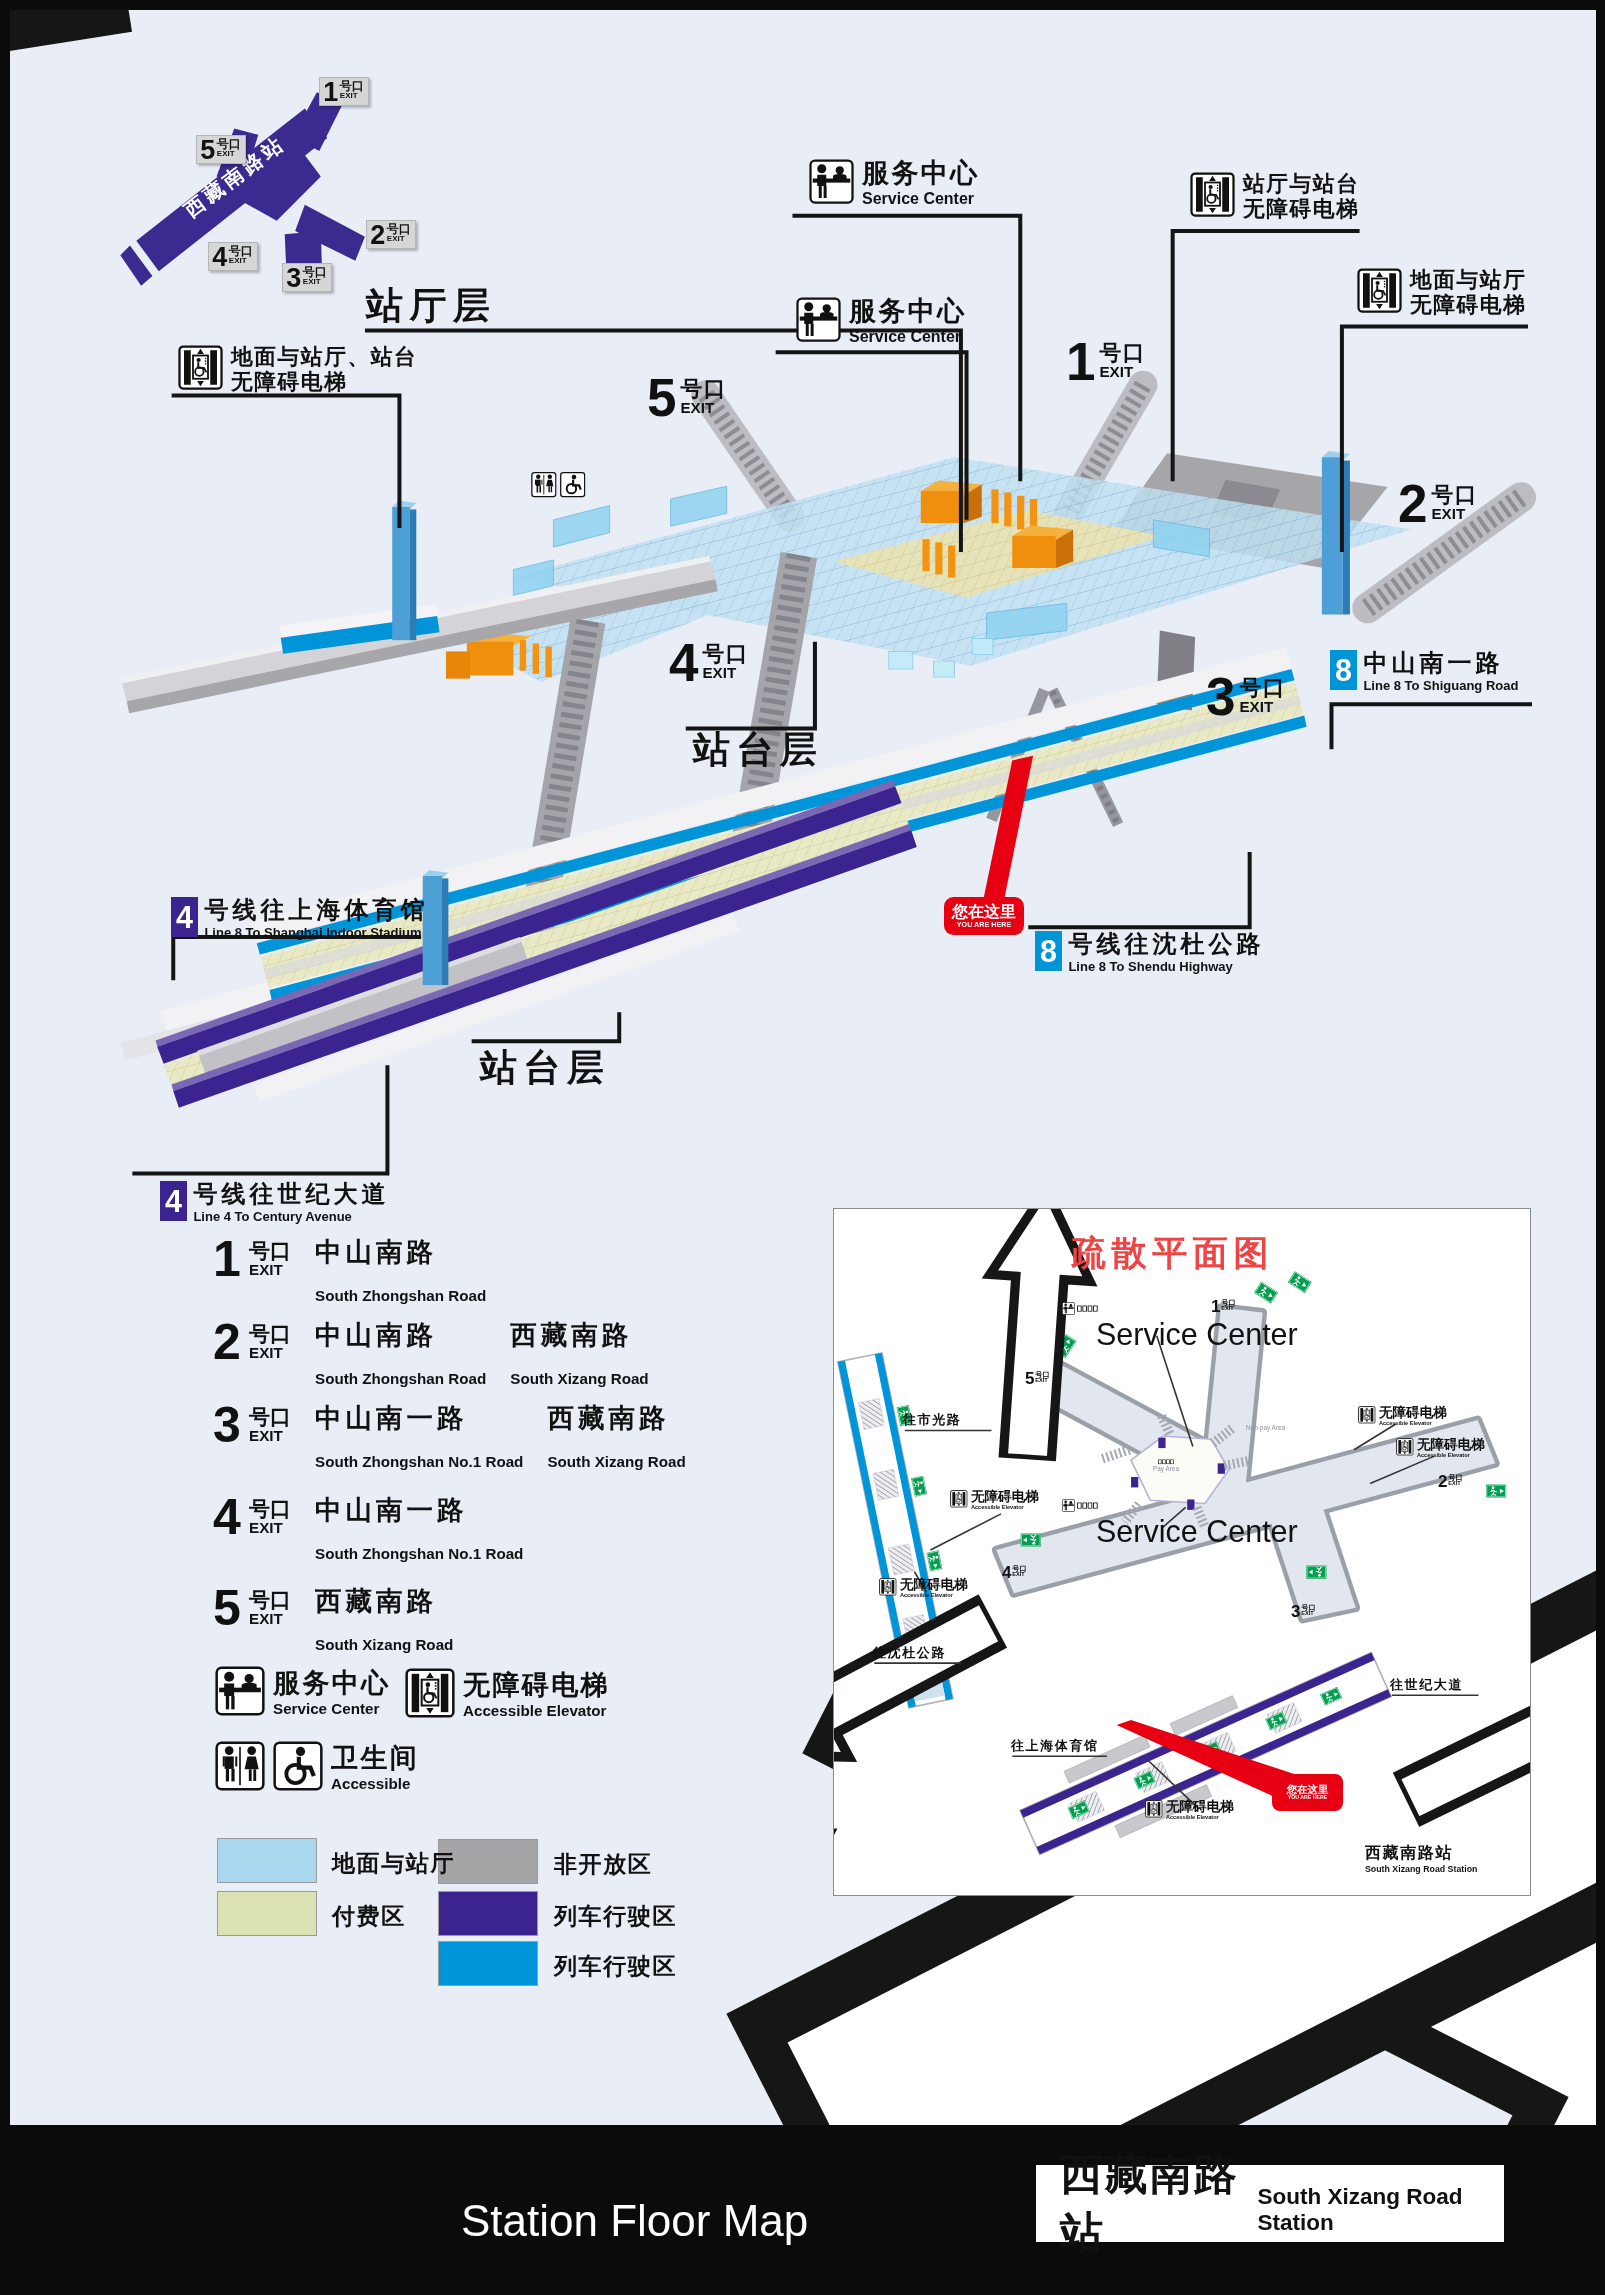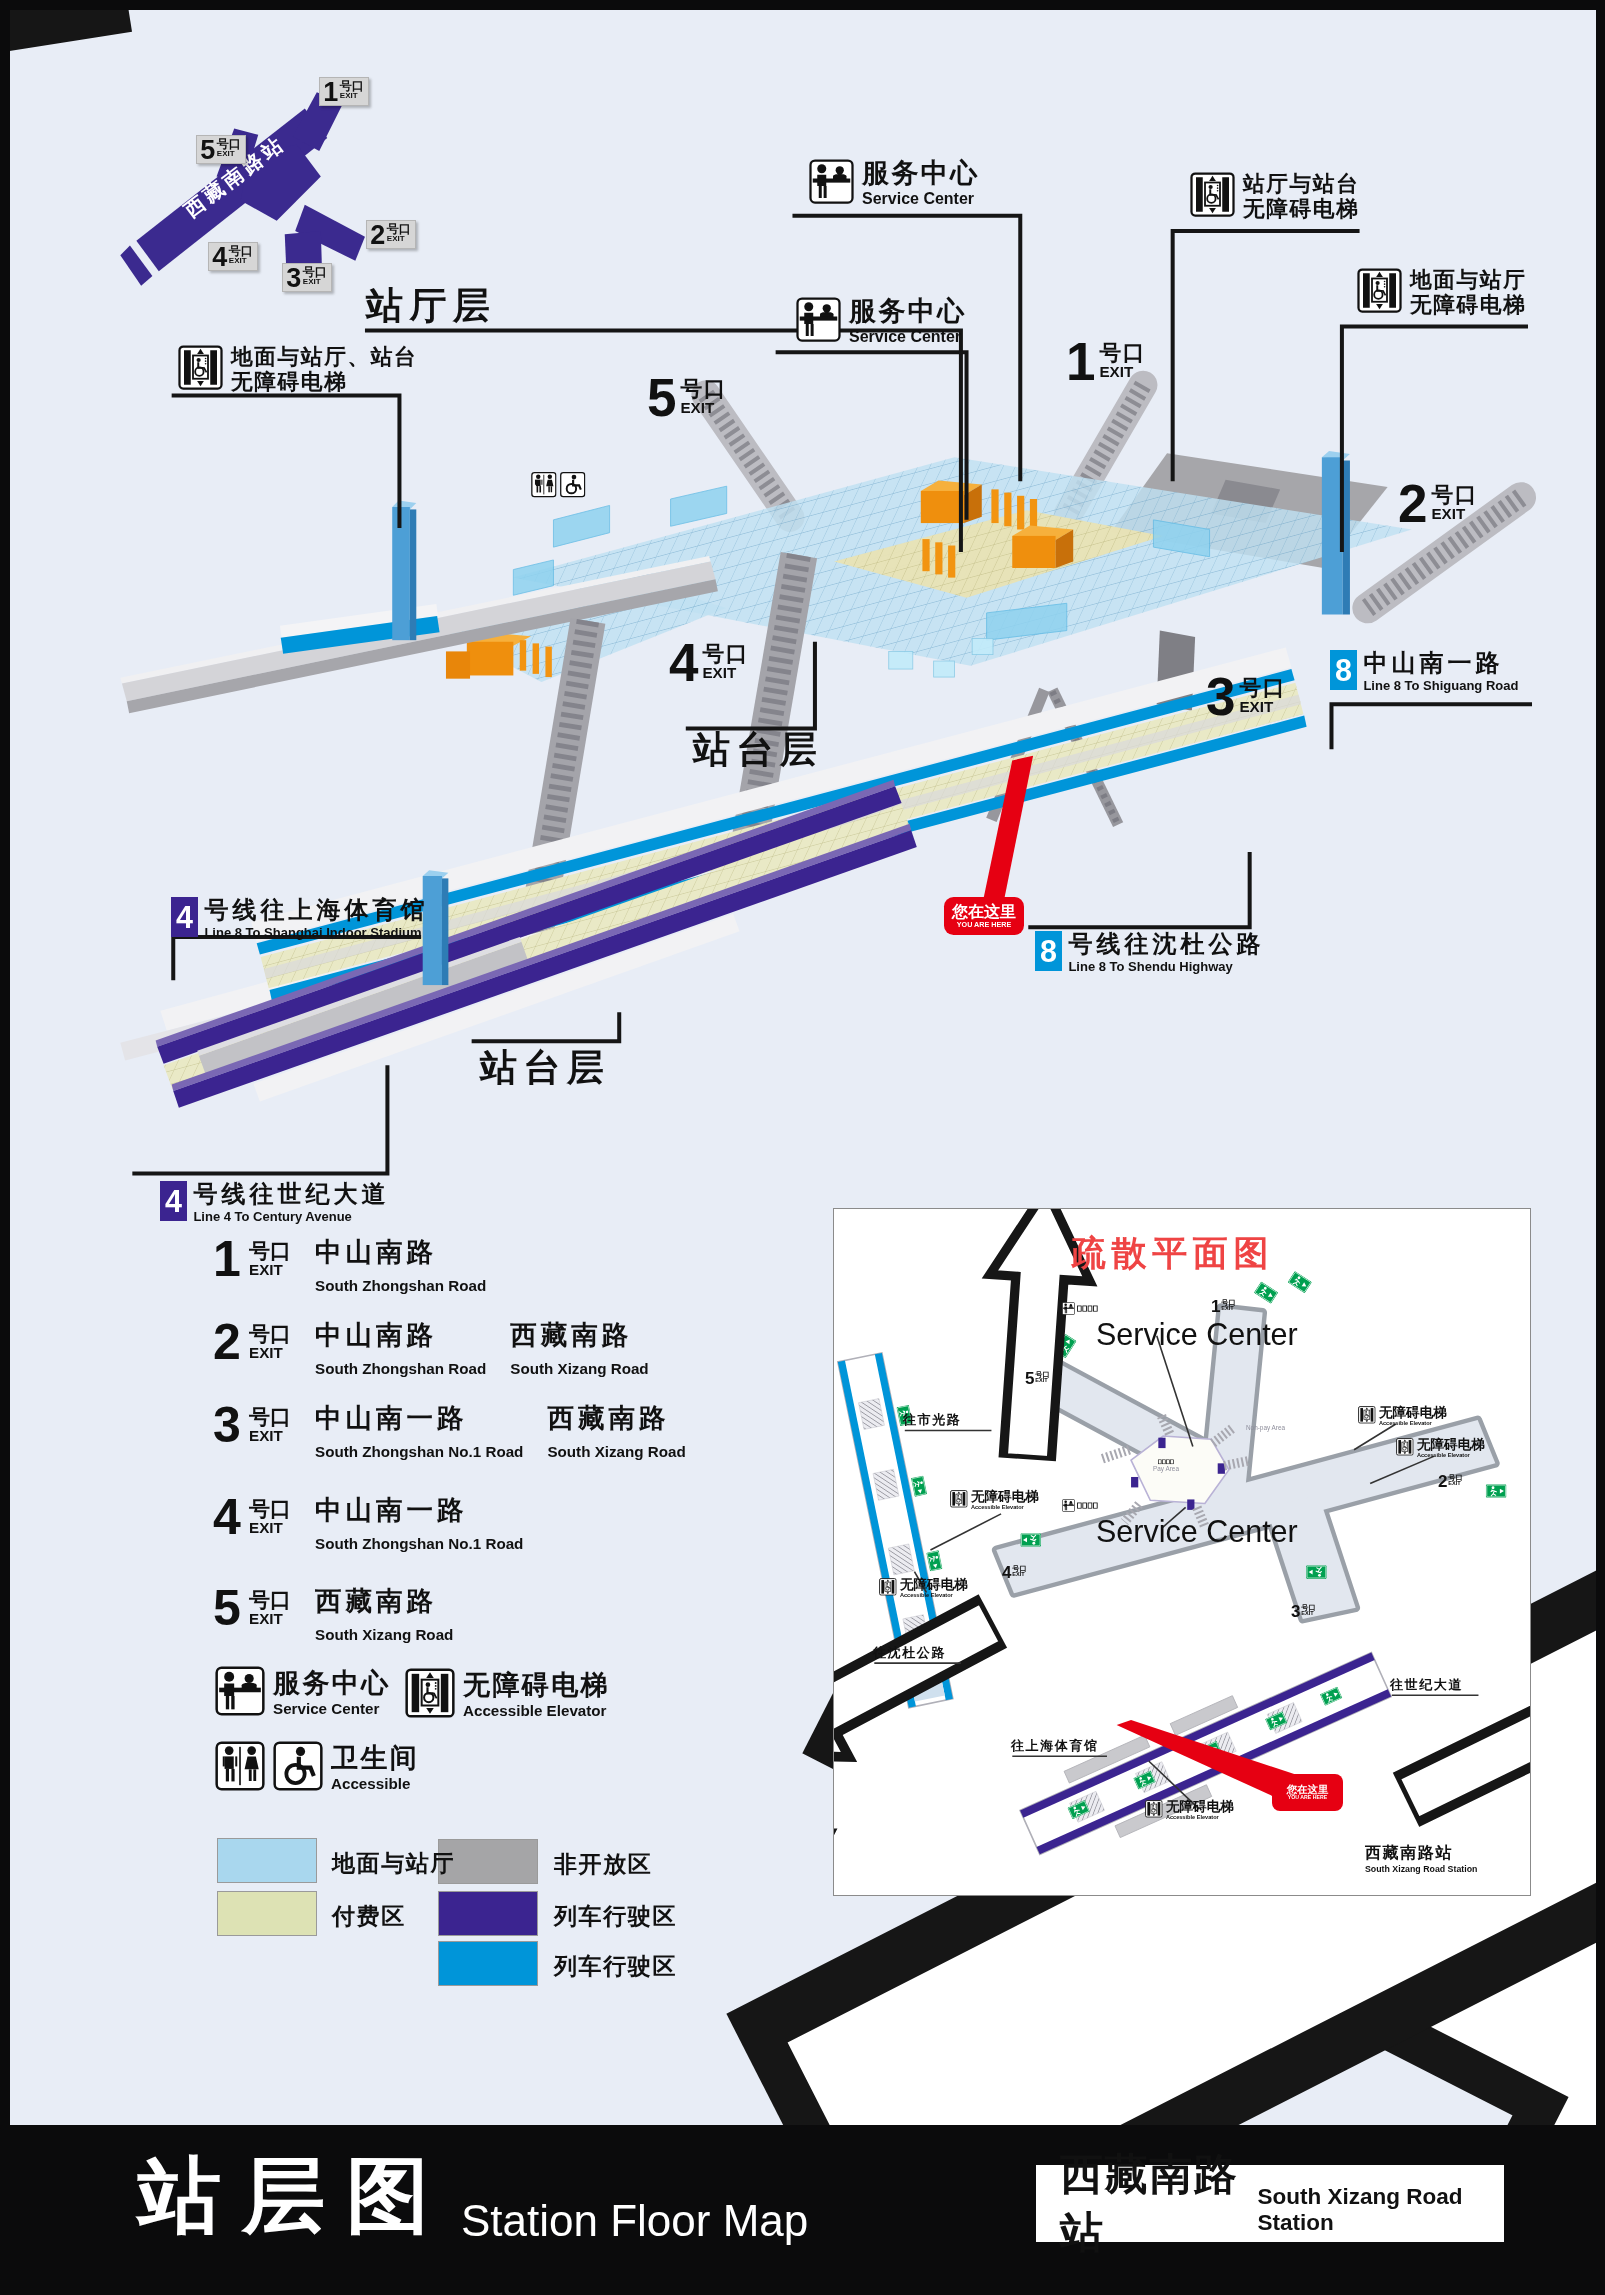--- a/index.html
+++ b/index.html
@@ -56,21 +56,21 @@
   .yah .en{font-size:7.2px;font-weight:bold;line-height:1.1}
   
   .exl{left:213px;display:flex;align-items:flex-start}
   .er-1{top:1236px}.er-2{top:1319px}.er-3{top:1402px}.er-4{top:1494px}.er-5{top:1585px}
   .exl .n{font-size:50px;font-weight:bold;line-height:.95;min-width:32px}
   .exl .st{display:flex;flex-direction:column;margin:4px 0 0 4px}
   .exl .zh0{font-size:21px;font-weight:bold;line-height:1.05}
   .exl .ex0{font-size:15.2px;font-weight:bold;line-height:1.1}
   .exl .road{margin-left:24px;display:flex;flex-direction:column;margin-top:1.6px}
   .exl .rzh{font-size:26.5px;font-weight:bold;letter-spacing:4px;line-height:1.1}
-  .exl .ren{font-size:15.2px;font-weight:bold;margin-top:10px}
+  .exl .ren{font-size:15.2px;font-weight:bold;margin-top:20px}
   
   .fac{display:flex;align-items:flex-start}
   .fac .icon{width:50px;height:50px;flex:none;margin-right:8px}
   .fac .tx{display:flex;flex-direction:column;margin-top:3.2px}
   .fac .zh{font-size:27px;font-weight:bold;letter-spacing:2.4px;line-height:1.1}
   .fac .en{font-size:15.2px;font-weight:bold;margin-top:1.6px}
   .fa-1{left:215px;top:1666px}.fa-2{left:405px;top:1668px}.fa-3{left:215px;top:1741px}
   
   .sw{width:98px;height:43px;border:0.8px solid #9a9a9a}
   .lg-s1{left:217px;top:1838px;background:#a9d7ee}
@@ -843,21 +843,20 @@
   </div>
 </div>
 
 </div>
 
 <div class="frame" id="frame-top"></div>
 <div class="frame" id="frame-left"></div>
 <div class="frame" id="frame-right"></div>
 
 <div id="footer">
-  <div class="ft-zh">站层图</div>
   <div class="ft-en">Station Floor Map</div>
   <div class="ft-box">
     <span class="ft-szh">西藏南路站</span>
     <span class="ft-sen">South Xizang Road Station</span>
   </div>
 </div>
 
 </div>
 
 

